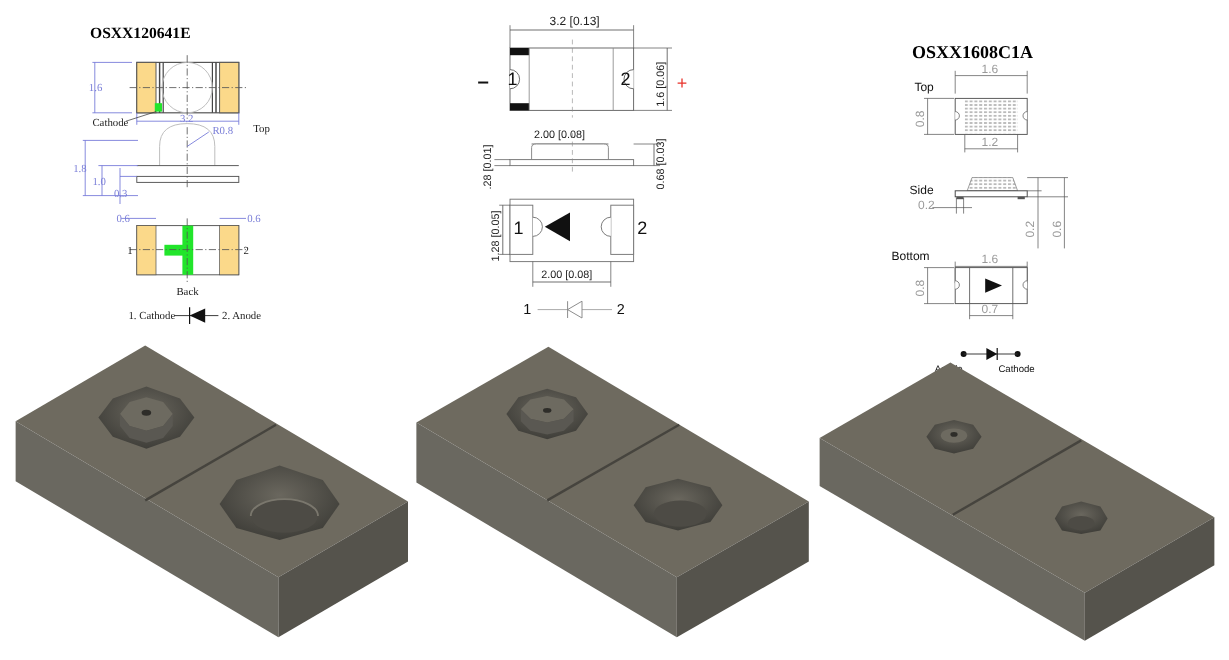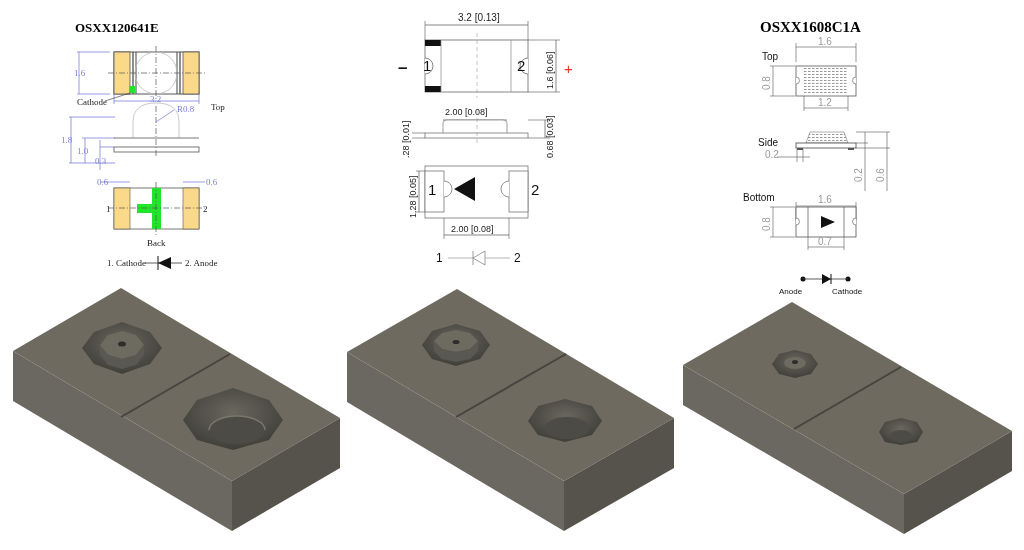--- a/index.html
+++ b/index.html
@@ -156,21 +156,21 @@
     <g>
       <text x="46" y="259" class="bl" font-size="12">1</text>
       <line x1="58" y1="255" x2="120" y2="255" stroke="#999" stroke-width="0.7"></line>
       <polygon points="83,255 95,248 95,262" fill="#fff" stroke="#888" stroke-width="0.8"></polygon>
       <line x1="83" y1="248" x2="83" y2="262" stroke="#888" stroke-width="0.8"></line>
       <text x="124" y="259" class="bl" font-size="12">2</text>
     </g>
   </svg>
 </div>
 
-<div class="panel" style="left:740px;top:10px;width:170px;height:290px;text-decoration:underline;">
+<div class="panel" style="left:740px;top:26px;width:170px;height:290px;text-decoration:underline;">
   <defs></defs>
   <svg width="170" height="290" viewBox="0 0 170 290">
     <defs>
       <pattern id="dots" width="4" height="3" patternUnits="userSpaceOnUse">
         <rect width="4" height="3" fill="#fff"></rect>
         <rect x="0" y="1" width="2.5" height="1" fill="#999"></rect>
       </pattern>
     </defs>
     <text x="20" y="22" class="title" font-size="15">OSXX1608C1A</text>
 

